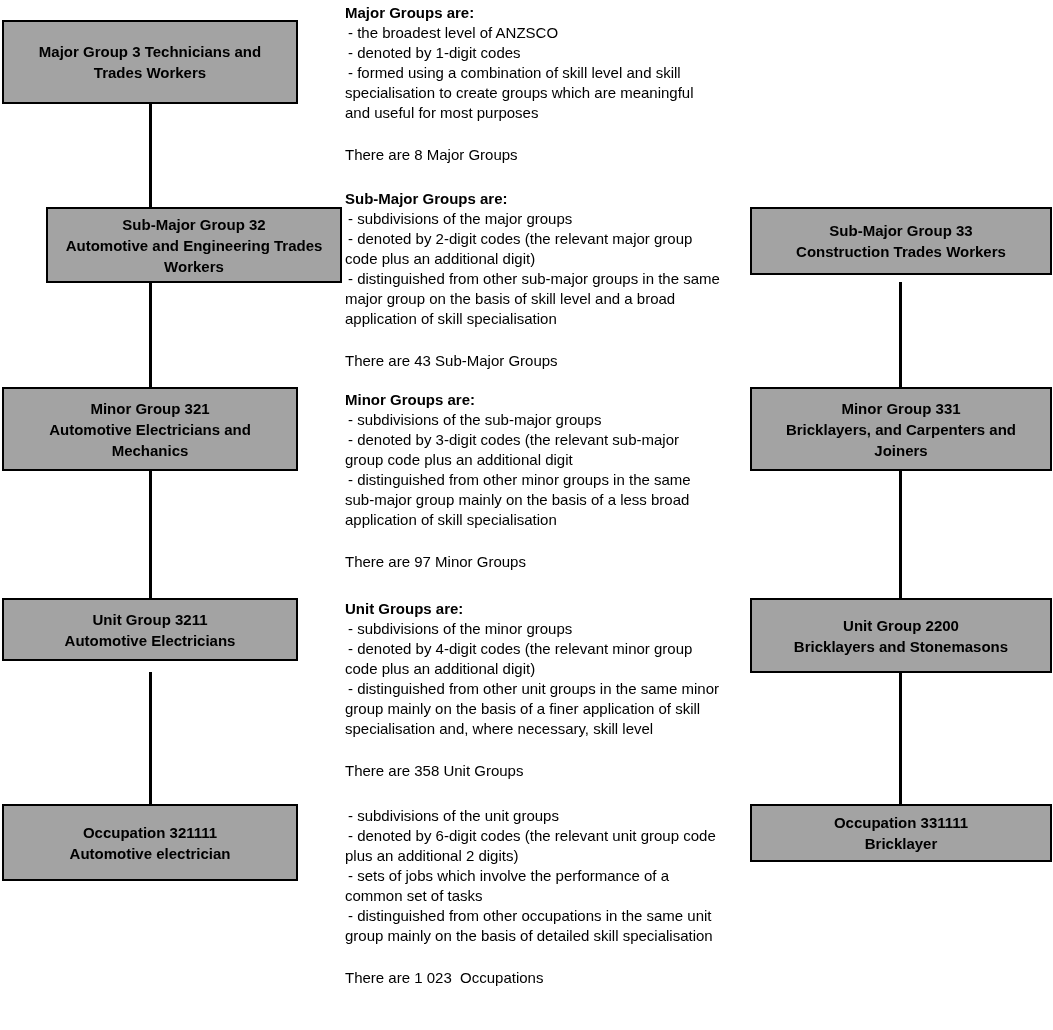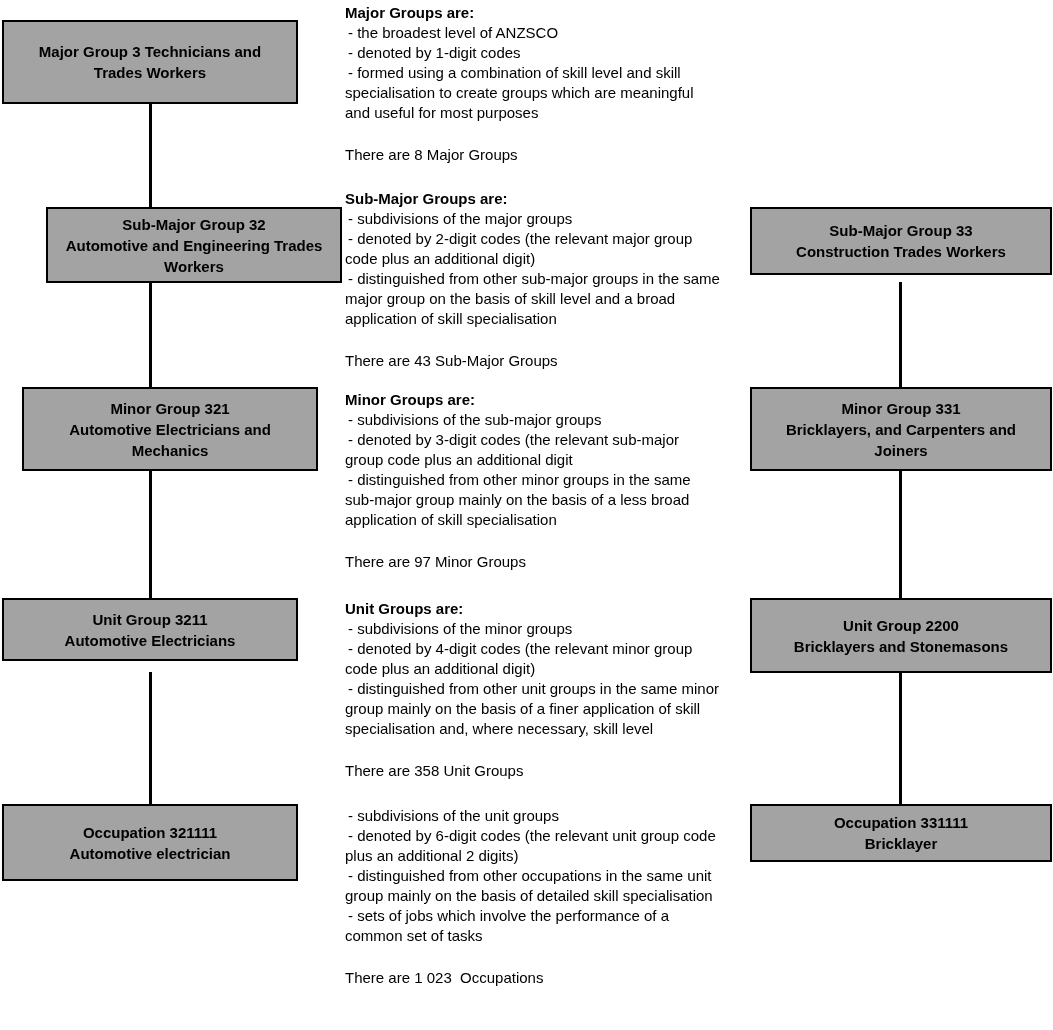--- a/index.html
+++ b/index.html
@@ -47,21 +47,21 @@
   .desc-bullets div {
     text-indent: 3px;
   }
   .desc-note {
     margin-top: 22px;
     white-space: pre-wrap;
   }
   
   #lbox0 { left: 2px;   top: 20px;  width: 296px; height: 84px; }
   #lbox1 { left: 2px;   top: 207px; width: 296px; height: 76px; margin-left: 44px; }
-  #lbox2 { left: 2px;   top: 387px; width: 296px; height: 84px; margin-left: 20px; }
+  #lbox2 { left: 2px;   top: 387px; width: 296px; height: 84px; }
   #lbox3 { left: 2px;   top: 598px; width: 296px; height: 63px; }
   #lbox4 { left: 2px;   top: 804px; width: 296px; height: 77px; }
   
   #rbox0 { left: 750px; top: 207px; width: 302px; height: 68px; }
   #rbox1 { left: 750px; top: 387px; width: 302px; height: 84px; }
   #rbox2 { left: 750px; top: 598px; width: 302px; height: 75px; }
   #rbox3 { left: 750px; top: 804px; width: 302px; height: 58px; }
   
   #lcon0 { left: 149px; top: 103px; height: 105px; }
   #lcon1 { left: 149px; top: 282px; height: 106px; }
@@ -168,19 +168,19 @@
         <div>- denoted by 4-digit codes (the relevant minor group code plus an additional digit)</div>
         <div>- distinguished from other unit groups in the same minor group mainly on the basis of a finer application of skill specialisation and, where necessary, skill level</div>
       </div>
     <div class="desc-note">There are 358 Unit Groups</div>
   </div>
 
   <div id="desc4" class="desc-block">
     <div class="desc-bullets">
         <div>- subdivisions of the unit groups</div>
         <div>- denoted by 6-digit codes (the relevant unit group code plus an additional 2 digits)</div>
+        <div>- sets of jobs which involve the performance of a common set of tasks</div>
         <div>- distinguished from other occupations in the same unit group mainly on the basis of detailed skill specialisation</div>
-        <div>- sets of jobs which involve the performance of a common set of tasks</div>
       </div>
     <div class="desc-note">There are 1 023  Occupations</div>
   </div>
 
 </div>
 
 </body></html>

